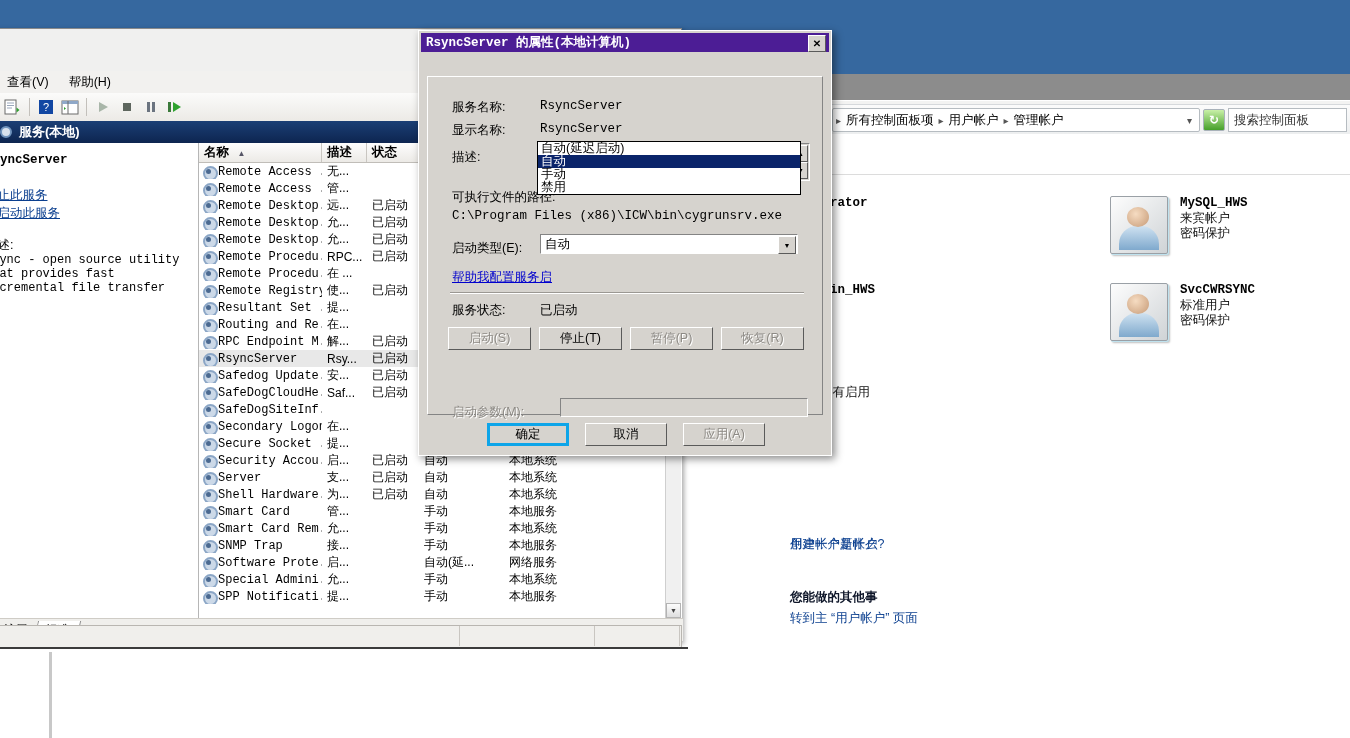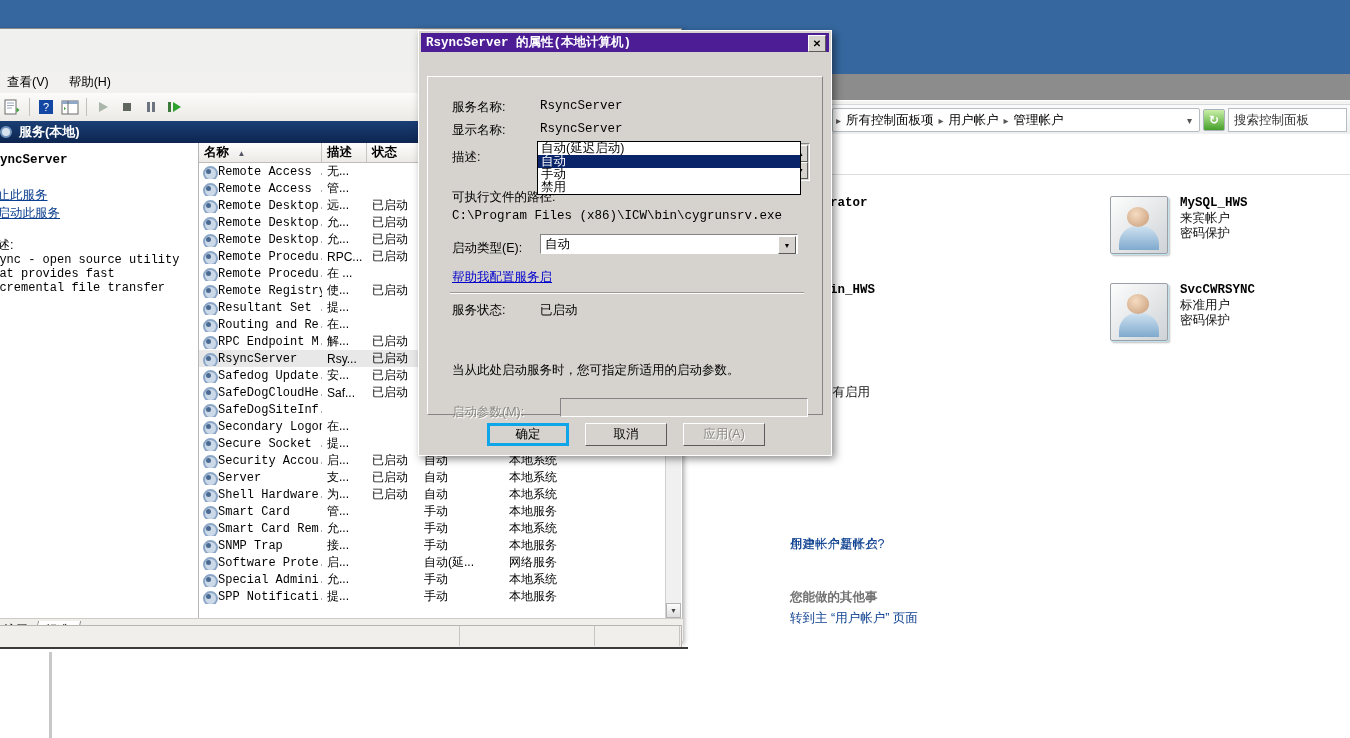--- a/index.html
+++ b/index.html
@@ -75,21 +75,21 @@
     content:"";position:absolute;left:8px;top:29px;width:40px;height:24px;
     border-radius:18px 18px 0 0;
     background:linear-gradient(#cfe2f1,#7fa9cd);
   }
   .acct-ico.guest:after{background:radial-gradient(circle at 40% 35%,#fcfcfc,#cdcdcd);}
   .acct-ico.guest:before{background:linear-gradient(#efefef,#9d9d9d);}
   .acct-txt{margin-left:12px;line-height:15px;}
   .acct-name{font-family:"Liberation Mono","DejaVu Sans Mono",monospace;font-weight:bold;font-size:12.5px;}
   .acct-sub{font-size:12.5px;color:#111;}
   .cp-link{color:#0b3f8f;font-size:12.5px;white-space:nowrap;}
-  .cp-strong{font-weight:bold;color:#737373;font-size:12.5px;}
+  .cp-strong{font-weight:bold;color:#0f172a;font-size:12.5px;}
 
   
   #svc-window{
     position:absolute;left:-8px;top:28px;width:688px;height:612px;
     background:#f0f0ef;border:1px solid #8a8a8a;
     box-shadow:2px 2px 5px rgba(0,0,0,.35);
   }
   #svc-menubar{
     position:absolute;left:0;top:42px;width:688px;height:22px;
     background:#f2f1ef;border-bottom:1px solid #dedcd8;
@@ -771,22 +771,27 @@
       <div id="combo-arrow">▼</div>
     </div>
 
     <a id="helplink" href="#" style="left:24px;top:192px;">帮助我配置服务启</a>
 
     <div class="hsep" style="left:22px;top:215px;width:354px;"></div>
 
     <div class="dlab" style="left:24px;top:225px;">服务状态:</div>
     <div class="dlab" style="left:112px;top:225px;">已启动</div>
 
-
-    <div class="dlab" style="left:24px;top:285px;">当从此处启动服务时，您可指定所适用的启动参数。</div>
+    <div class="btnrow" style="left:20px;top:250px;gap:8px;">
+      <div class="sbtn dis">启动(S)</div>
+      <div class="sbtn">停止(T)</div>
+      <div class="sbtn dis">暂停(P)</div>
+      <div class="sbtn dis">恢复(R)</div>
+    </div>
+
 
     <div class="dlab dis" style="left:24px;top:327px;color:#8d8a85;text-shadow:1px 1px 0 #fff;">启动参数(M):</div>
     <div id="param-input" style="left:132px;top:321px;"></div>
   </div>
 
   <div id="combo-list">
     <div class="opt">自动(延迟启动)</div>
     <div class="opt hl">自动</div>
     <div class="opt">手动</div>
     <div class="opt">禁用</div>

